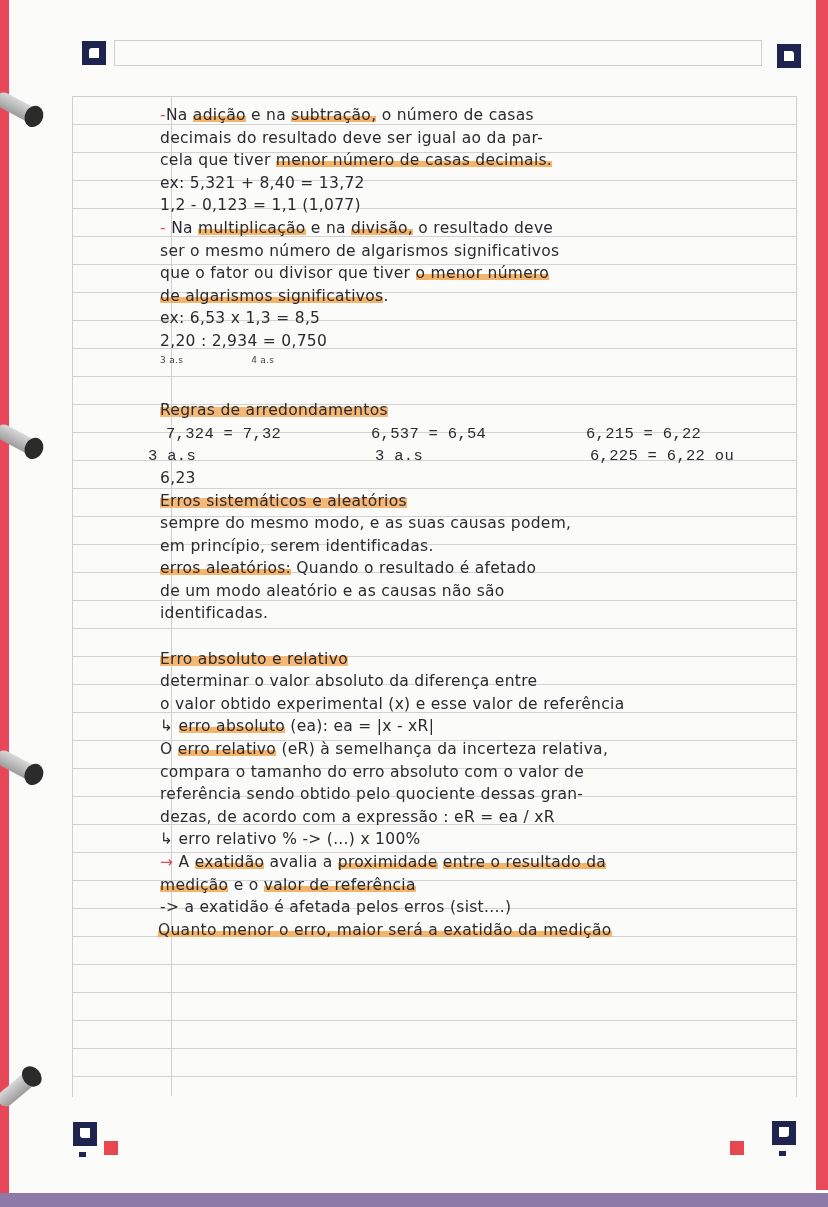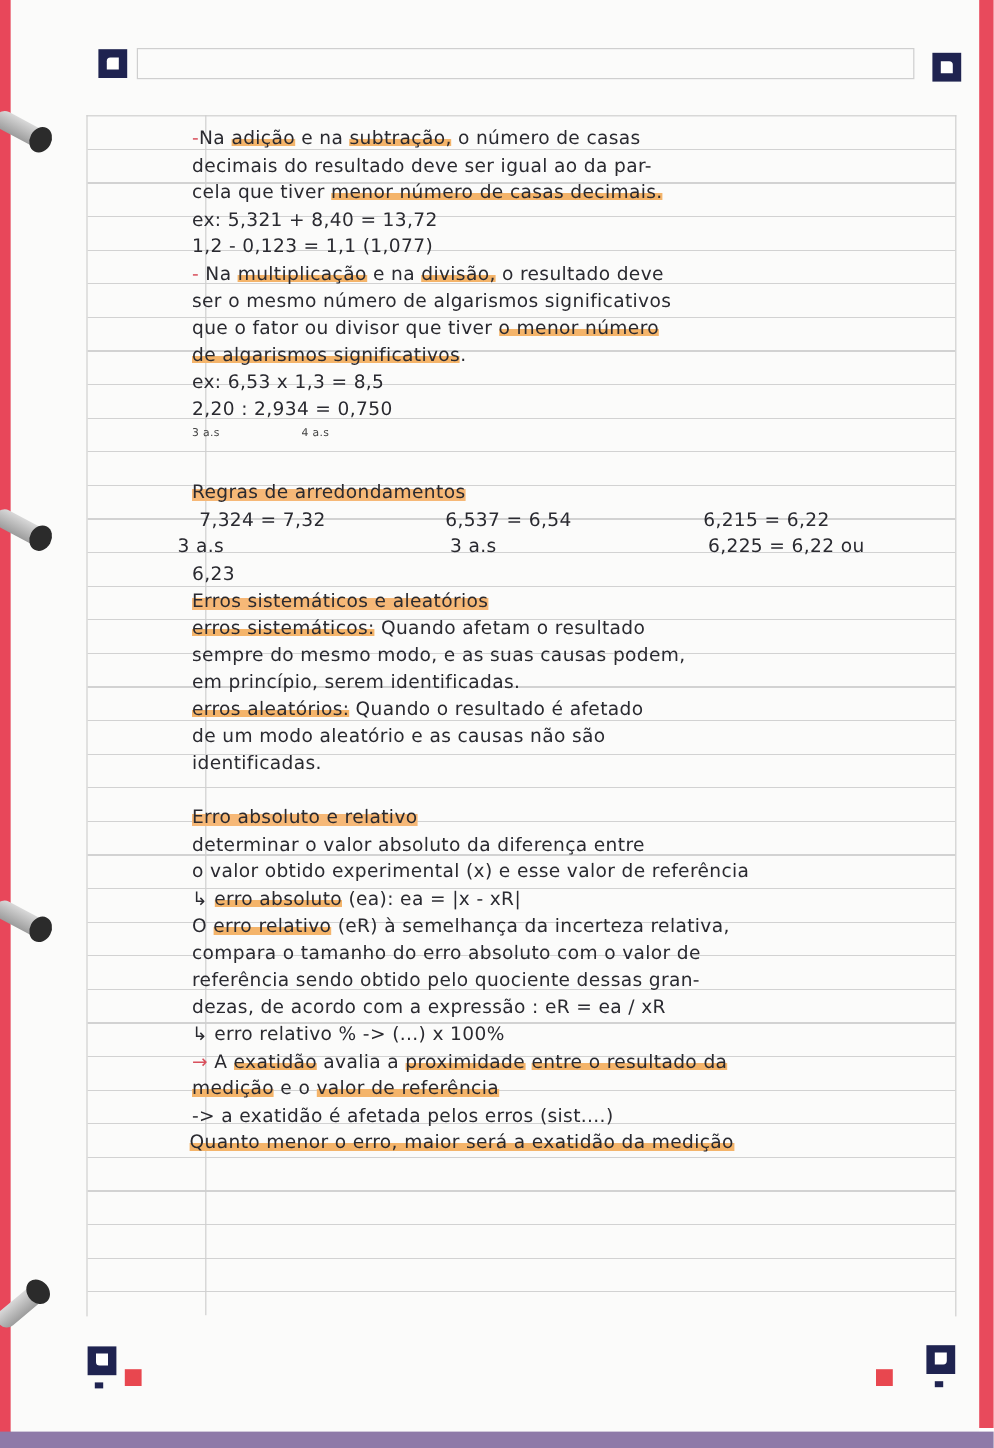--- a/index.html
+++ b/index.html
@@ -26,21 +26,21 @@
   .grid { position: absolute; left: 63px; top: 96px; width: 723px; height: 1000px; border-left: 1px solid #cfcfcf; border-right: 1px solid #cfcfcf;
     background-image: repeating-linear-gradient(to bottom, transparent 0, transparent 27px, #d2d2d2 27px, #d2d2d2 28px); border-top: 1px solid #cfcfcf; }
   .margin-line { position: absolute; left: 162px; top: 96px; width: 1px; height: 1000px; background: #cfcfcf; }
   .content { position: absolute; left: 160px; top: 104px; width: 620px; }
   .line { height: 22.6px; line-height: 22.6px; font-size: 15.5px; color: #2a2a30; white-space: nowrap; letter-spacing: 0.3px; }
   .hl { background: linear-gradient(to bottom, transparent 55%, #f4b46a 55%, #f4b46a 88%, transparent 88%); }
   .hl-head { background: linear-gradient(to bottom, transparent 35%, #f6b877 35%, #f6b877 90%, transparent 90%); }
   .dash { color: #d8505c; }
   .gap { height: 22.6px; }
   .sub { font-size: 9px; color: #444; }
-  .col { display: inline-block; }
+  .col { display: inline-block; font-family: Liberation Mono, monospace; }
 </style>
 </head>
 <body>
 
 <div class="edge-red"></div>
 <div class="page">
   <div class="corner c-tl"></div>
   <div class="corner c-tr"></div>
   <div class="title-box"></div>
   <div class="grid"></div>
@@ -74,21 +74,20 @@
   <div class="line" style="height:14px;line-height:10px"><span class="sub">3 a.s</span><span class="sub" style="margin-left:68px">4 a.s</span></div>
   <div class="gap"></div>
     <div class="gap" style="height:10px"></div>
 
   <div class="line"><span class="hl-head">Regras de arredondamentos</span></div>
   <div class="line"><span class="col" style="width:205px;padding-left:6px">7,324 = 7,32</span><span class="col" style="width:215px">6,537 = 6,54</span><span class="col">6,215 = 6,22</span></div>
   <div class="line" style="margin-left:-12px"><span class="col" style="width:227px">3 a.s</span><span class="col" style="width:215px">3 a.s</span><span class="col">6,225 = 6,22 ou</span></div>
   <div class="line" style="padding-right:20px">6,23</div>
 
   <div class="line"><span class="hl-head">Erros sistemáticos e aleatórios</span></div>
-  <div class="line"><span class="hl">erros sistemáticos:</span><span> Quando afetam o resultado</span></div>
   <div class="line">sempre do mesmo modo, e as suas causas podem,</div>
   <div class="line">em princípio, serem identificadas.</div>
   <div class="line"><span class="hl">erros aleatórios:</span><span> Quando o resultado é afetado</span></div>
   <div class="line">de um modo aleatório e as causas não são</div>
   <div class="line">identificadas.</div>
   <div class="gap"></div>
 
   <div class="line"><span class="hl-head">Erro absoluto e relativo</span></div>
   <div class="line">determinar o valor absoluto da diferença entre</div>
   <div class="line">o valor obtido experimental (x) e esse valor de referência</div>

